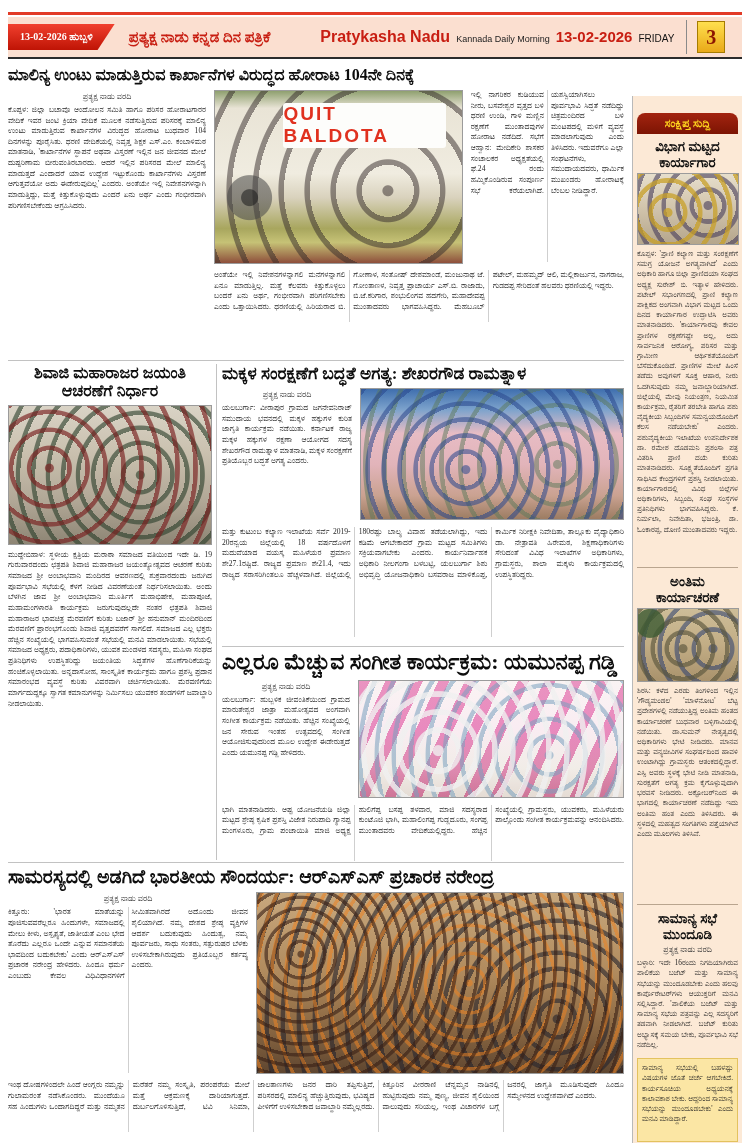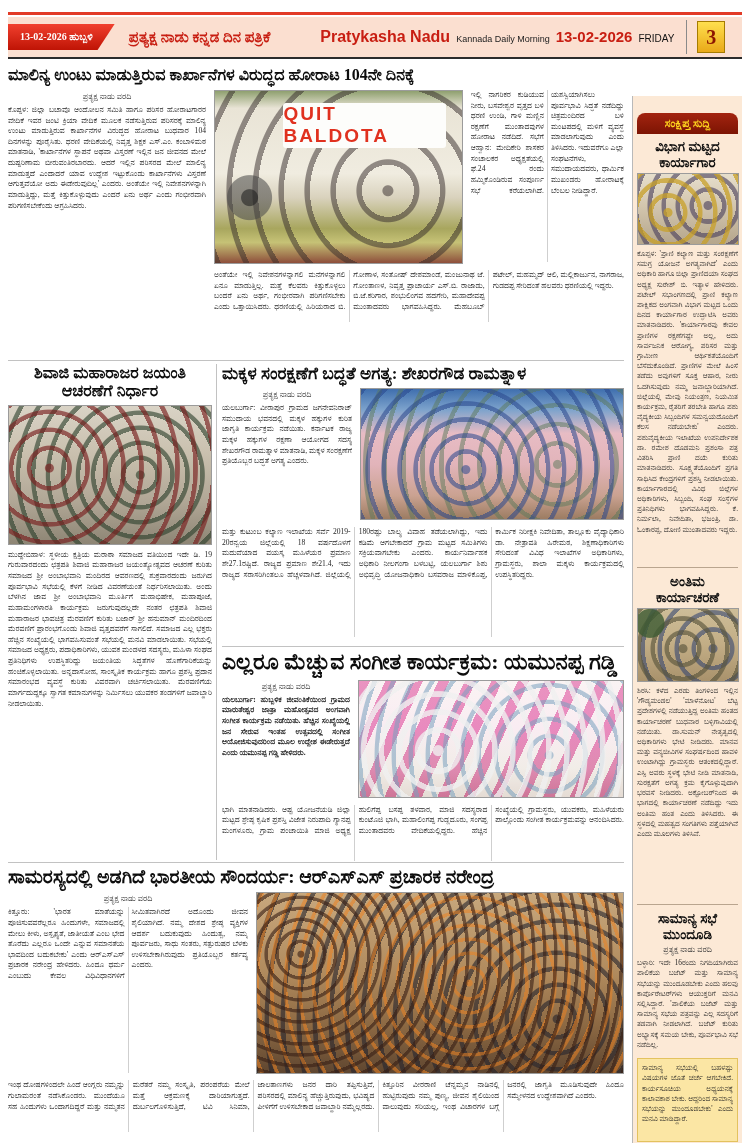--- a/index.html
+++ b/index.html
@@ -141,21 +141,21 @@
     <div class="bt c3" style="margin-top:6px;height:110px;">ಮತ್ತು ಕುಟುಂಬ ಕಲ್ಯಾಣ ಇಲಾಖೆಯ ಸರ್ವೆ 2019-20ರನ್ವಯ ಜಿಲ್ಲೆಯಲ್ಲಿ 18 ವರ್ಷದೊಳಗೆ ಮದುವೆಯಾದ ವಯಸ್ಕ ಮಹಿಳೆಯರ ಪ್ರಮಾಣ ಶೇ27.1ರಷ್ಟಿದೆ. ರಾಜ್ಯದ ಪ್ರಮಾಣ ಶೇ21.4, ಇದು ರಾಜ್ಯದ ಸರಾಸರಿಗಿಂತಲೂ ಹೆಚ್ಚಳವಾಗಿದೆ. ಜಿಲ್ಲೆಯಲ್ಲಿ 180ರಷ್ಟು ಬಾಲ್ಯ ವಿವಾಹ ತಡೆಯಲಾಗಿದ್ದು, ಇದು ಕಡಿಮೆ ಆಗಬೇಕಾದರೆ ಗ್ರಾಮ ಮಟ್ಟದ ಸಮಿತಿಗಳು ಸಕ್ರಿಯವಾಗಬೇಕು ಎಂದರು. ಕಾರ್ಯನಿರ್ವಾಹಕ ಅಧಿಕಾರಿ ನೀಲಗಂಗಾ ಬಳಬಟ್ಟಿ, ಯಲಬುರ್ಗಾ ಶಿಶು ಅಭಿವೃದ್ಧಿ ಯೋಜನಾಧಿಕಾರಿ ಬಸವರಾಜ ಮಾಳಿಕೊಪ್ಪ, ಕಾರ್ಮಿಕ ನಿರೀಕ್ಷಕಿ ನಿವೇದಿತಾ, ತಾಲ್ಲೂಕು ವೈದ್ಯಾಧಿಕಾರಿ ಡಾ. ನೇತ್ರಾವತಿ ಹಿರೇಮಠ, ಶಿಕ್ಷಣಾಧಿಕಾರಿಗಳು ಸೇರಿದಂತೆ ವಿವಿಧ ಇಲಾಖೆಗಳ ಅಧಿಕಾರಿಗಳು, ಗ್ರಾಮಸ್ಥರು, ಶಾಲಾ ಮಕ್ಕಳು ಕಾರ್ಯಕ್ರಮದಲ್ಲಿ ಉಪಸ್ಥಿತರಿದ್ದರು.</div>
   </div>
 
   <div class="hrule" style="left:222px;width:402px;top:646px;"></div>
 
   <div class="sec" style="left:222px;top:650px;width:402px;">
     <div class="hl" style="font-size:22px;">ಎಲ್ಲರೂ ಮೆಚ್ಚುವ ಸಂಗೀತ ಕಾರ್ಯಕ್ರಮ: ಯಮುನಪ್ಪ ಗಡ್ಡಿ</div>
     <div style="display:flex;gap:8px;margin-top:5px;">
       <div style="width:128px;">
         <div class="by">ಪ್ರತ್ಯಕ್ಷ ನಾಡು ವರದಿ</div>
-        <div class="bt" style="height:104px;font-weight:bold;">ಯಲಬುರ್ಗಾ: ಹುಬ್ಬಳಿಕ ಜೀವಂತಿಕೆಯಿಂದ ಗ್ರಾಮದ ಮಾರುತೇಶ್ವರ ಜಾತ್ರಾ ಮಹೋತ್ಸವದ ಅಂಗವಾಗಿ ಸಂಗೀತ ಕಾರ್ಯಕ್ರಮ ನಡೆಯಿತು. ಹೆಚ್ಚಿನ ಸಂಖ್ಯೆಯಲ್ಲಿ ಜನ ಸೇರುವ ಇಂತಹ ಉತ್ಸವದಲ್ಲಿ ಸಂಗೀತ ಆಯೋಜಿಸುವುದರಿಂದ ಮೂಲ ಉದ್ದೇಶ ಈಡೇರುತ್ತದೆ ಎಂದು ಯಮುನಪ್ಪ ಗಡ್ಡಿ ಹೇಳಿದರು.</div>
+        <div class="bt" style="height:104px;">ಯಲಬುರ್ಗಾ: ಹುಬ್ಬಳಿಕ ಜೀವಂತಿಕೆಯಿಂದ ಗ್ರಾಮದ ಮಾರುತೇಶ್ವರ ಜಾತ್ರಾ ಮಹೋತ್ಸವದ ಅಂಗವಾಗಿ ಸಂಗೀತ ಕಾರ್ಯಕ್ರಮ ನಡೆಯಿತು. ಹೆಚ್ಚಿನ ಸಂಖ್ಯೆಯಲ್ಲಿ ಜನ ಸೇರುವ ಇಂತಹ ಉತ್ಸವದಲ್ಲಿ ಸಂಗೀತ ಆಯೋಜಿಸುವುದರಿಂದ ಮೂಲ ಉದ್ದೇಶ ಈಡೇರುತ್ತದೆ ಎಂದು ಯಮುನಪ್ಪ ಗಡ್ಡಿ ಹೇಳಿದರು.</div>
       </div>
       <div class="ph ph-pink" style="width:264px;height:116px;"></div>
     </div>
     <div class="bt c3" style="margin-top:6px;height:56px;">ಭಾಗಿ ಮಾತನಾಡಿದರು. ಆಷ್ಟ ಯೋಜನೆಯಡಿ ಜಿಲ್ಲಾ ಮಟ್ಟದ ಶ್ರೇಷ್ಠ ಕೃಷಿಕ ಪ್ರಶಸ್ತಿ ವಿಜೇತ ನಿರುಪಾದಿ ಗ್ಯಾನಪ್ಪ ಮಂಗಳೂರು, ಗ್ರಾಮ ಪಂಚಾಯಿತಿ ಮಾಜಿ ಅಧ್ಯಕ್ಷ ಹುಲಿಗೆಪ್ಪ ಬಸಪ್ಪ ತಳವಾರ, ಮಾಜಿ ಸದಸ್ಯರಾದ ಕುಂಟೊಜಿ ಭಾಗಿ, ಮಹಾಲಿಂಗಪ್ಪ ಗುಡ್ಡದೂರು, ಸಂಗಪ್ಪ ಮುಂತಾದವರು ವೇದಿಕೆಯಲ್ಲಿದ್ದರು. ಹೆಚ್ಚಿನ ಸಂಖ್ಯೆಯಲ್ಲಿ ಗ್ರಾಮಸ್ಥರು, ಯುವಕರು, ಮಹಿಳೆಯರು ಪಾಲ್ಗೊಂಡು ಸಂಗೀತ ಕಾರ್ಯಕ್ರಮವನ್ನು ಆನಂದಿಸಿದರು.</div>
   </div>
 
   <div class="hrule" style="left:8px;width:616px;top:862px;"></div>
 
   <div class="sec" style="left:8px;top:866px;width:616px;">
     <div class="hl" style="font-size:19px;">ಸಾಮರಸ್ಯದಲ್ಲಿ ಅಡಗಿದೆ ಭಾರತೀಯ ಸೌಂದರ್ಯ: ಆರ್‌ಎಸ್‌ಎಸ್ ಪ್ರಚಾರಕ ನರೇಂದ್ರ</div>

